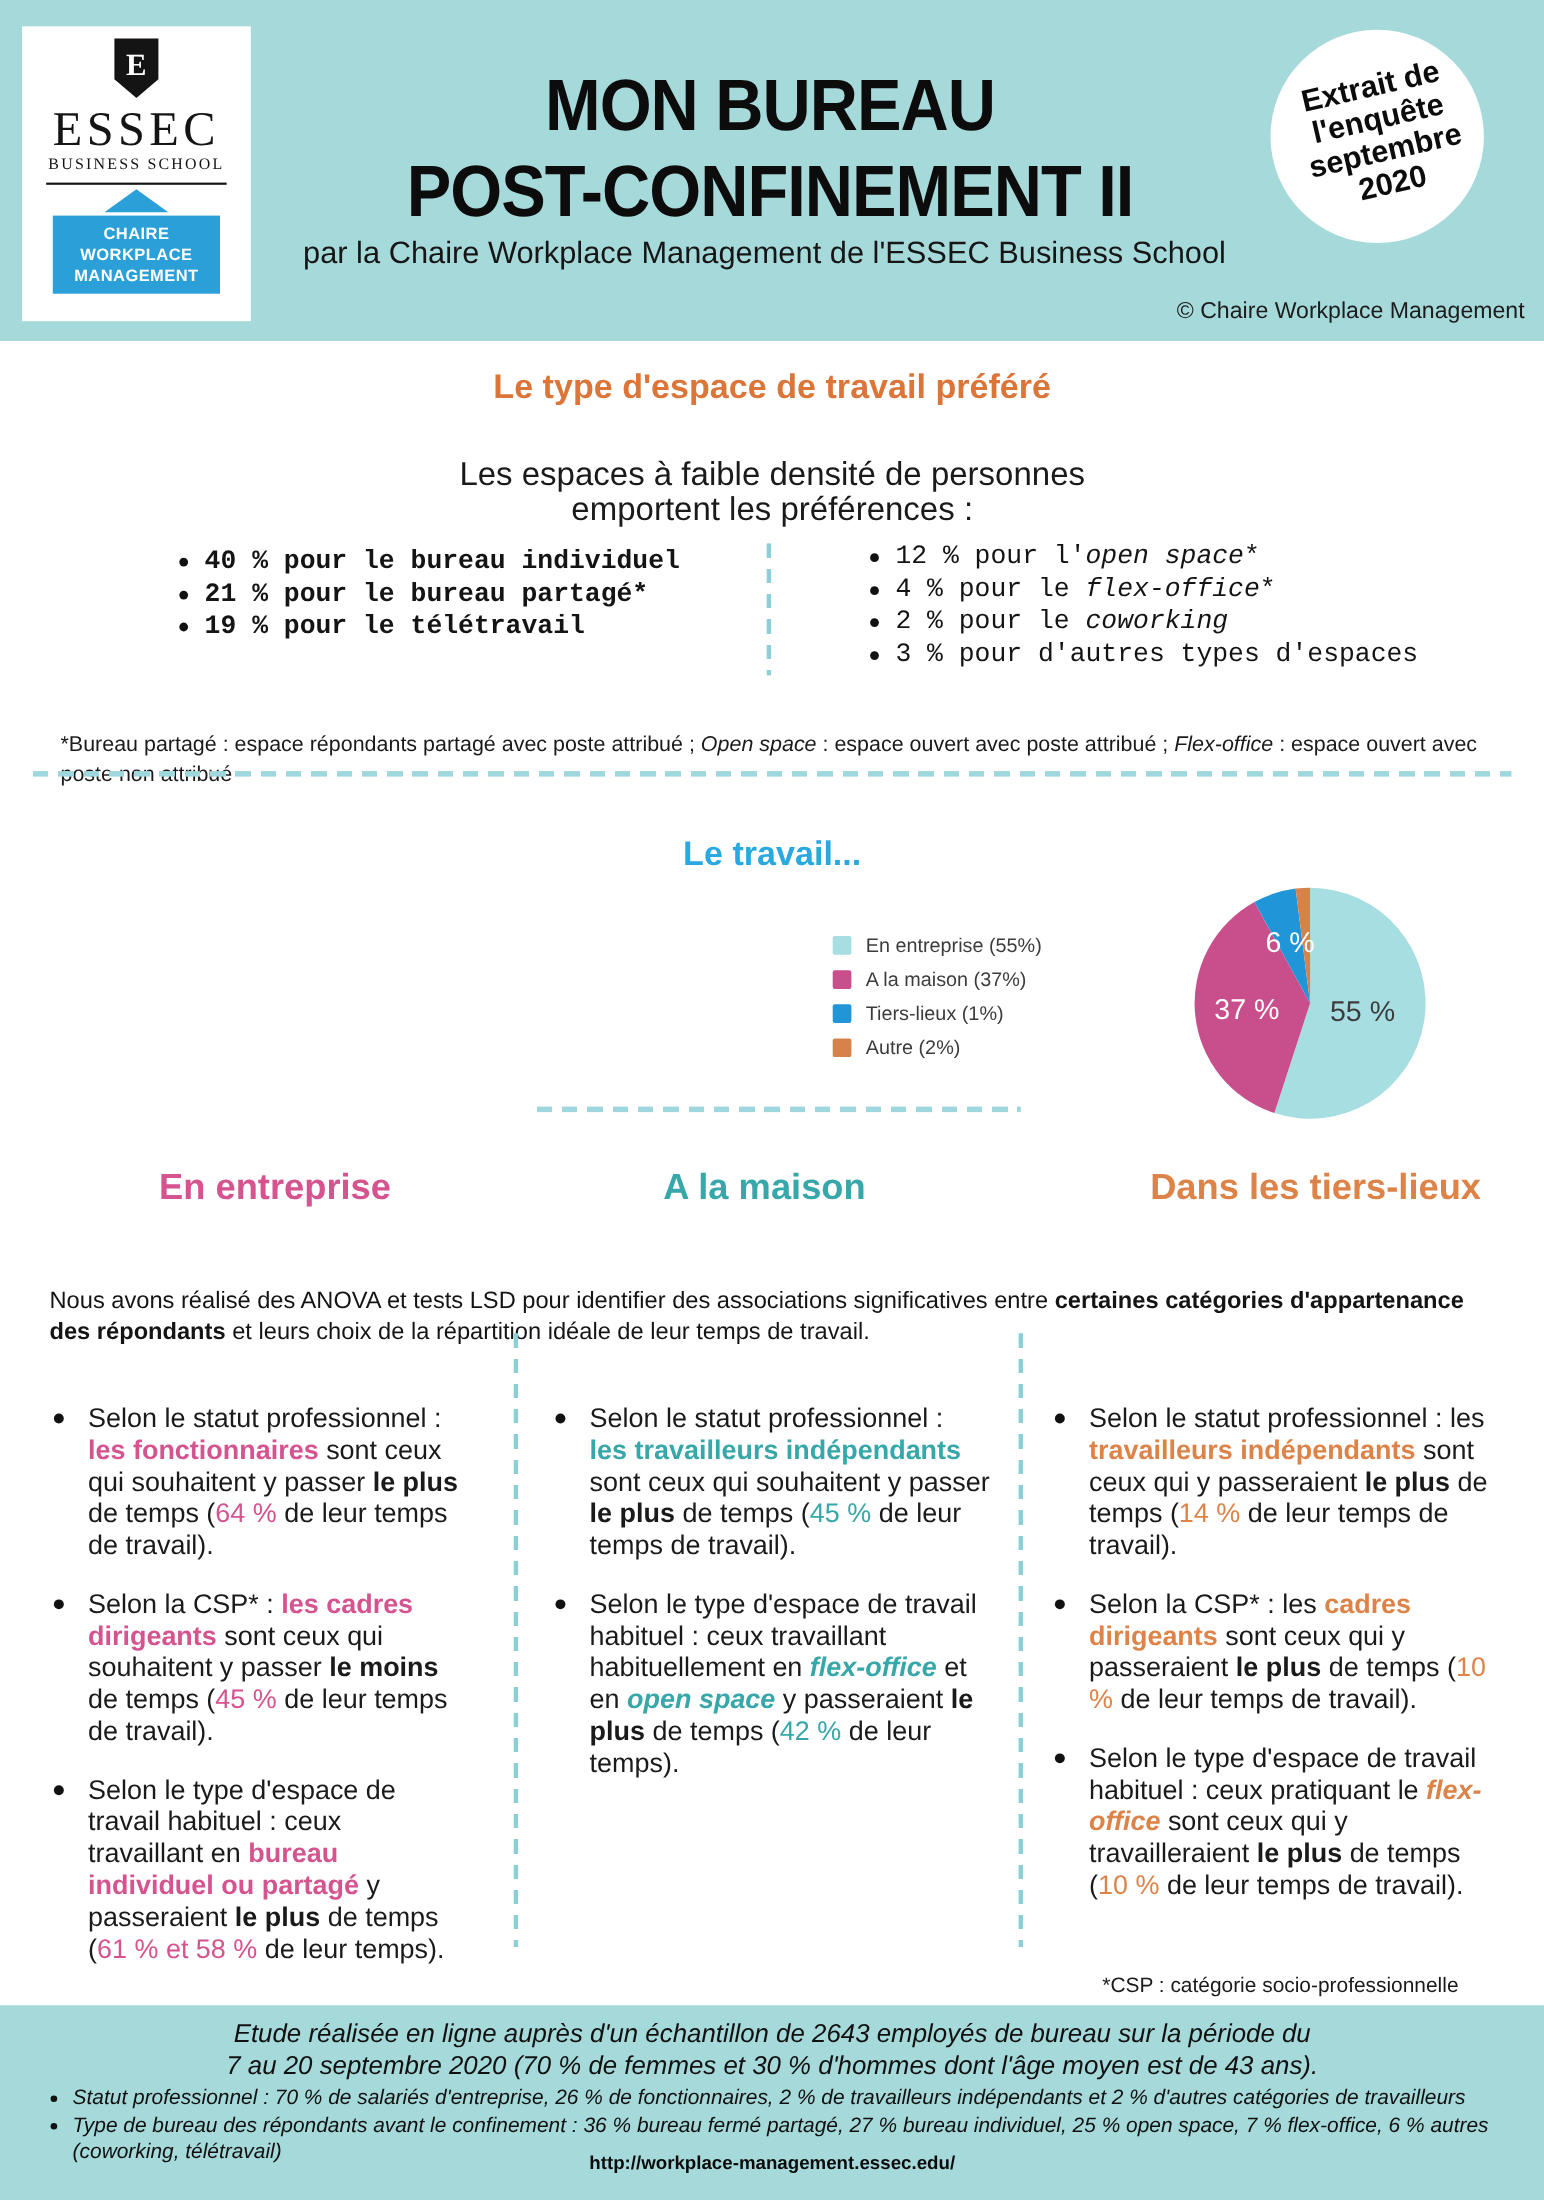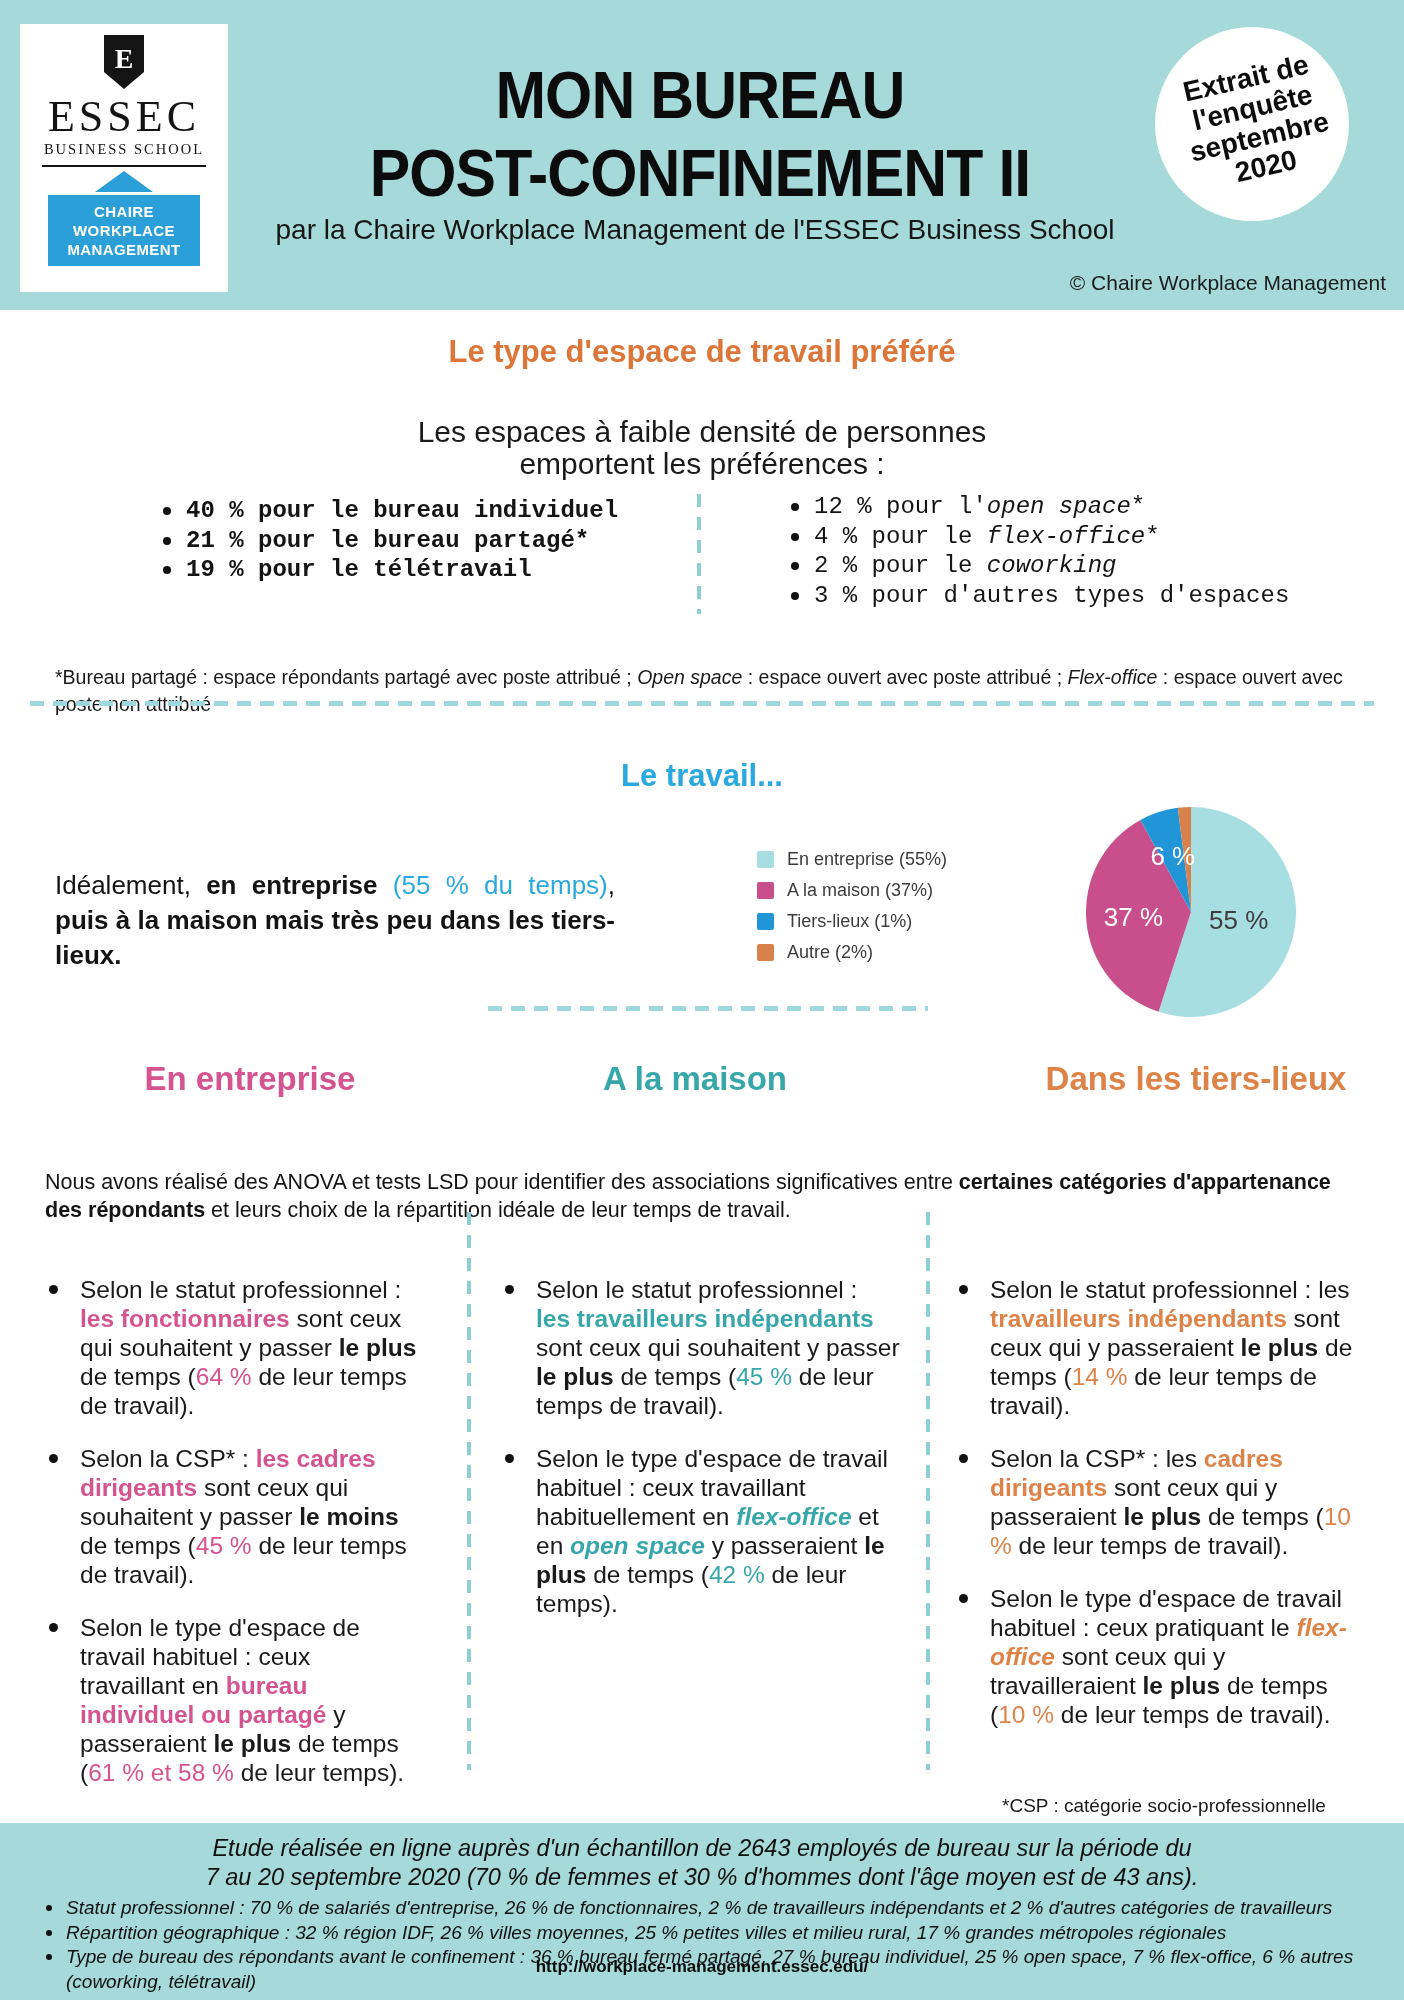--- a/index.html
+++ b/index.html
@@ -134,21 +134,20 @@
       <li><span>12 % pour l'</span><span class="i">open space</span><span>*</span></li>
       <li><span>4 % pour le </span><span class="i">flex-office</span><span>*</span></li>
       <li><span>2 % pour le </span><span class="i">coworking</span></li>
       <li><span>3 % pour d'autres types d'espaces</span></li>
     </ul>
 
   <p class="footnote"><span>*Bureau partagé : espace répondants partagé avec poste attribué ; </span><span class="i">Open space</span><span> : espace ouvert avec poste attribué ; </span><span class="i">Flex-office</span><span> : espace ouvert avec poste non attribué</span></p>
   <div class="dash-h hr1"></div>
 
   <div class="center h-blue">Le travail...</div>
-  <p class="ideal-para"><span>Idéalement, </span><span class="b">en entreprise</span><span> </span><span class="c-blue">(55 % du temps)</span><span>, </span><span class="b">puis à la maison mais très peu dans les tiers-lieux.</span></p>
 
   <div class="legend" id="legend">
       <div class="legend-row">
         <span class="legend-swatch" style="background: rgb(167, 222, 225);"></span>
         <span class="legend-label">En entreprise (55%)</span>
       </div>
       <div class="legend-row">
         <span class="legend-swatch" style="background: rgb(201, 79, 140);"></span>
         <span class="legend-label">A la maison (37%)</span>
       </div>
@@ -199,20 +198,19 @@
       <li><span>Selon le type d'espace de travail habituel : ceux pratiquant le </span><span class="b i c-orange">flex-office</span><span> sont ceux qui y travailleraient </span><span class="b">le plus</span><span> de temps (</span><span class="c-orange">10 %</span><span> de leur temps de travail).</span></li>
     </ul>
 
   <div class="csp-note">*CSP : catégorie socio-professionnelle</div>
 
   <div class="band footer"></div>
   <div class="fline f1">Etude réalisée en ligne auprès d'un échantillon de 2643 employés de bureau sur la période du</div>
   <div class="fline f2">7 au 20 septembre 2020 (70 % de femmes et 30 % d'hommes dont l'âge moyen est de 43 ans).</div>
   <ul class="flist">
       <li>Statut professionnel : 70 % de salariés d'entreprise, 26 % de fonctionnaires, 2 % de travailleurs indépendants et 2 % d'autres catégories de travailleurs</li>
-      <li>Répartition géographique : 32 % région IDF, 26 % villes moyennes, 25 % petites villes et milieu rural, 17 % grandes métropoles régionales</li>
       <li>Type de bureau des répondants avant le confinement : 36 % bureau fermé partagé, 27 % bureau individuel, 25 % open space, 7 % flex-office, 6 % autres (coworking, télétravail)</li>
     </ul>
   <div class="furl">
     <a href="#">http://workplace-management.essec.edu/</a>
   </div>
 
 </div>
 
 </body></html>

